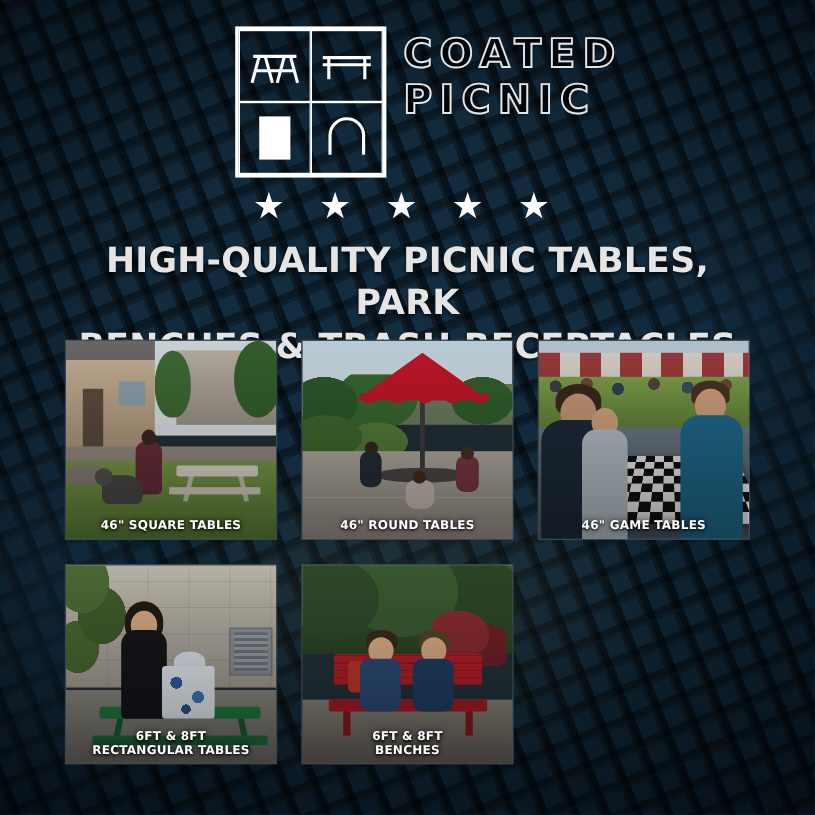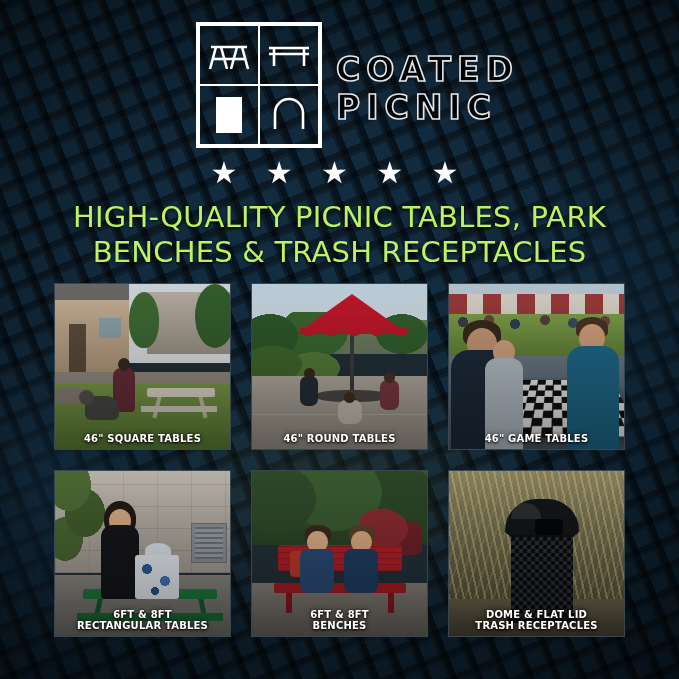--- a/index.html
+++ b/index.html
@@ -83,21 +83,21 @@
     position: absolute;
     inset: 0;
   }
 
   
   .logo-row {
     position: absolute;
     left: 0; right: 0; top: 22px;
     display: flex;
     justify-content: center;
-    align-items: center;
+    align-items: flex-start;
     gap: 14px;
     margin-left: 36px;
   }
   .logo-mark {
     width: 126px;
     height: 126px;
     border: 3px solid #ffffff;
     box-sizing: border-box;
     display: grid;
     grid-template-columns: 1fr 1fr;
@@ -145,23 +145,23 @@
     font-size: 30px;
     letter-spacing: 10px;
     line-height: 1;
   }
 
   
   .headline {
     position: absolute;
     left: 40px; right: 40px; top: 200px;
     text-align: center;
-    color: #bef264;
+    color: #e5e5e5;
     font-family: "DejaVu Sans", sans-serif;
-    font-weight: normal;
+    font-weight: bold;
     font-size: 29px;
     line-height: 1.22;
     letter-spacing: 0.2px;
     text-shadow: 0 1px 3px rgba(0,0,0,0.75);
   }
   .headline .l2 { display: block; }
 
   
   .grid {
     position: absolute;
@@ -539,32 +539,16 @@
           <div class="lay t5-b1"></div>
           <div class="lay t5-b2hair"></div>
           <div class="lay t5-b2h"></div>
           <div class="lay t5-b2"></div>
         </div>
         <div class="photo-grade"></div>
         <div class="caption">6FT &amp; 8FT
 BENCHES</div>
       </div>
 
-      <div class="tile">
-        <div class="scene">
-          <div class="lay t6-bg"></div>
-          <div class="lay t6-grass"></div>
-          <div class="lay t6-ground"></div>
-          <div class="lay t6-base"></div>
-          <div class="lay t6-body"></div>
-          <div class="lay t6-band"></div>
-          <div class="lay t6-dome"></div>
-          <div class="lay t6-dome-sh"></div>
-          <div class="lay t6-opening"></div>
-        </div>
-        <div class="photo-grade"></div>
-        <div class="caption">DOME &amp; FLAT LID
-TRASH RECEPTACLES</div>
-      </div>
 
     </div>
   </div>
 </div>
 
 </body></html>

